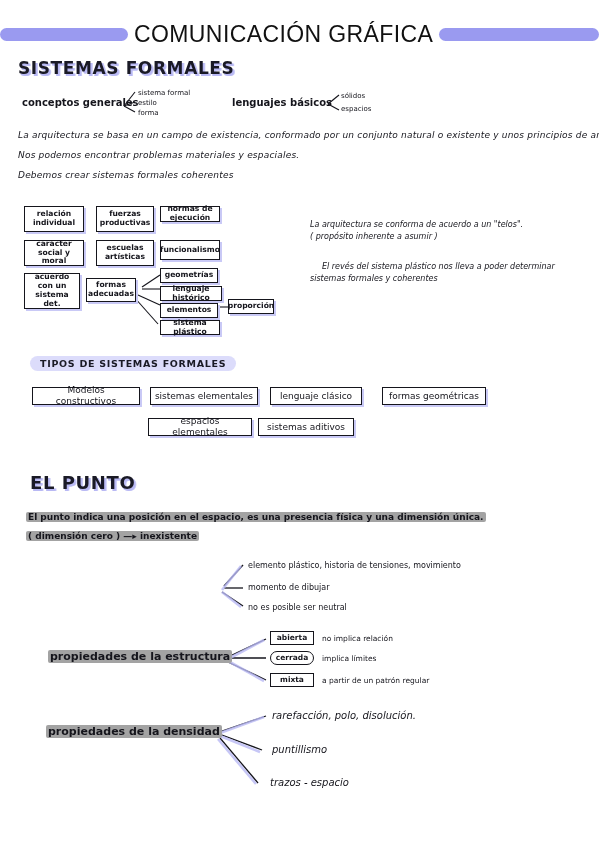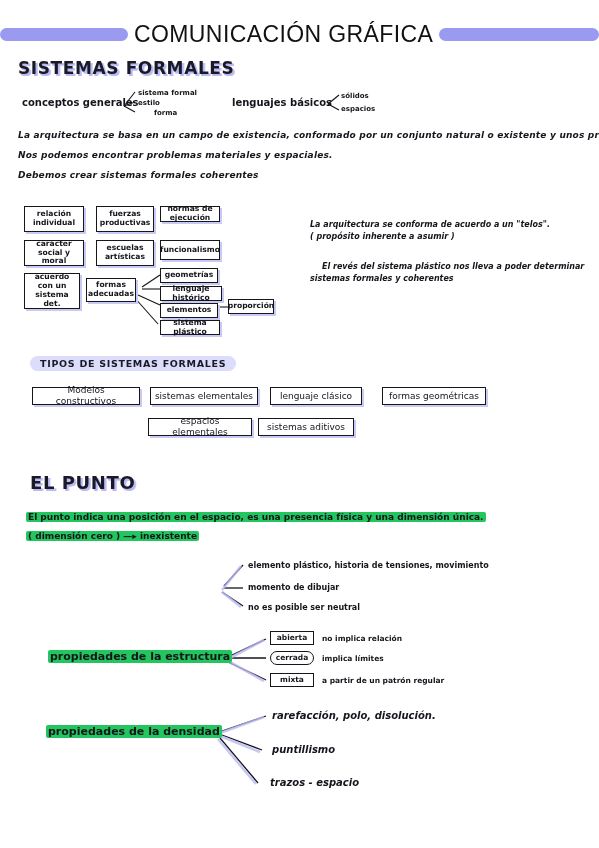--- a/index.html
+++ b/index.html
@@ -18,34 +18,34 @@
   .hbar.right{flex:1;margin-right:0px;}
   .htitle{
     font-size:23px;letter-spacing:.4px;color:#111;white-space:nowrap;
     padding:0 6px;font-weight:400;
   }
 
   
   .hw{
     position:absolute;
     font-family:"DejaVu Sans",sans-serif;
-    color:#15151c;white-space:nowrap;font-weight:bold;
+    color:#15151c;white-space:nowrap;
   }
   .hw.bold{font-weight:bold;}
   .hw.slant{font-style:italic;}
 
   
   .sec-title{
     position:absolute;font-family:"DejaVu Sans",sans-serif;
     font-weight:bold;font-size:17px;letter-spacing:.6px;
     color:#1a1a26;white-space:nowrap;
     text-shadow:1.5px 1.5px 0 #b9b9f4, 2.5px 2px 0 #ccccf8;
   }
   .hl{ 
-    background:#22c55e;border-radius:2px;padding:0 2px;
+    background:#a3a3a3;border-radius:2px;padding:0 2px;
   }
   .pill{
     position:absolute;background:#dcdcfb;border-radius:9px;
     padding:2px 10px;font-family:"DejaVu Sans",sans-serif;
     font-weight:bold;font-size:9.5px;letter-spacing:.7px;color:#1a1a26;
     white-space:nowrap;
   }
 
   
   .box{
@@ -82,21 +82,21 @@
     <div class="hbar left"></div>
     <div class="htitle">COMUNICACIÓN GRÁFICA</div>
     <div class="hbar right"></div>
   </div>
 
   <div class="sec-title" style="left:18px;top:58px;">SISTEMAS FORMALES</div>
 
   <div class="hw bold t10" style="left:22px;top:97px;">conceptos generales</div>
   <div class="hw t7" style="left:138px;top:89px;">sistema formal</div>
   <div class="hw t7" style="left:138px;top:99px;">estilo</div>
-  <div class="hw t7" style="left:154px;top:109px;">forma</div>
+  <div class="hw t7" style="left:138px;top:109px;">forma</div>
 
   <div class="hw bold t10" style="left:232px;top:97px;">lenguajes básicos</div>
   <div class="hw t7" style="left:341px;top:92px;">sólidos</div>
   <div class="hw t7" style="left:341px;top:105px;">espacios</div>
 
   <div class="hw slant t9" style="left:18px;top:130px;letter-spacing:.2px;">La arquitectura se basa en un campo de existencia, conformado por un conjunto natural o existente y unos principios de arte.</div>
   <div class="hw slant t9" style="left:18px;top:150px;letter-spacing:.2px;">Nos podemos encontrar problemas materiales y espaciales.</div>
   <div class="hw slant t9" style="left:18px;top:170px;letter-spacing:.2px;">Debemos crear sistemas formales coherentes</div>
 
   <svg class="lines">

